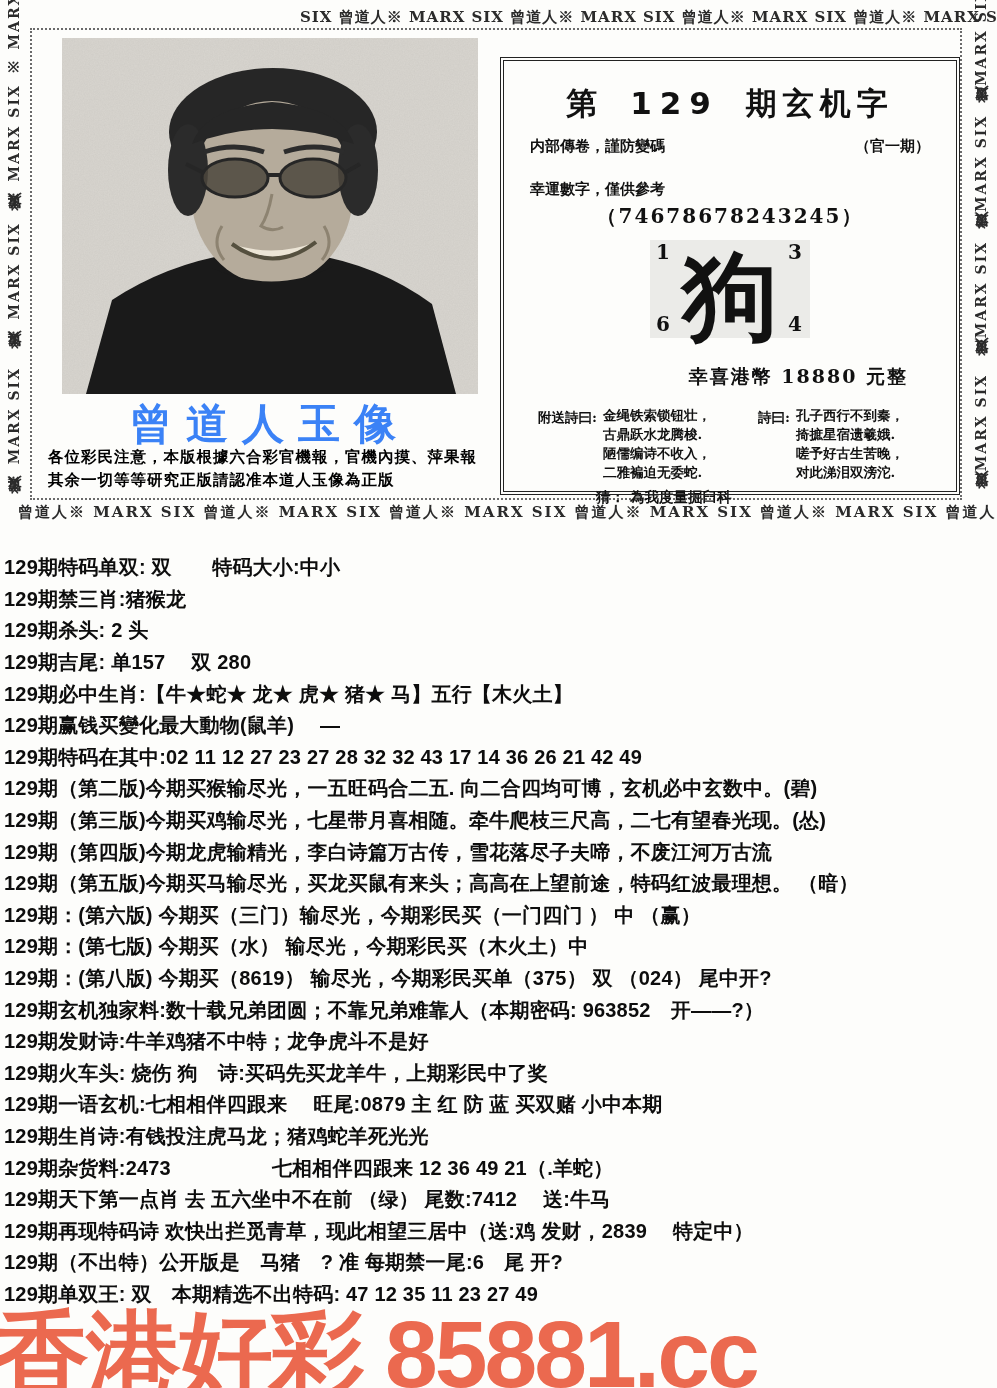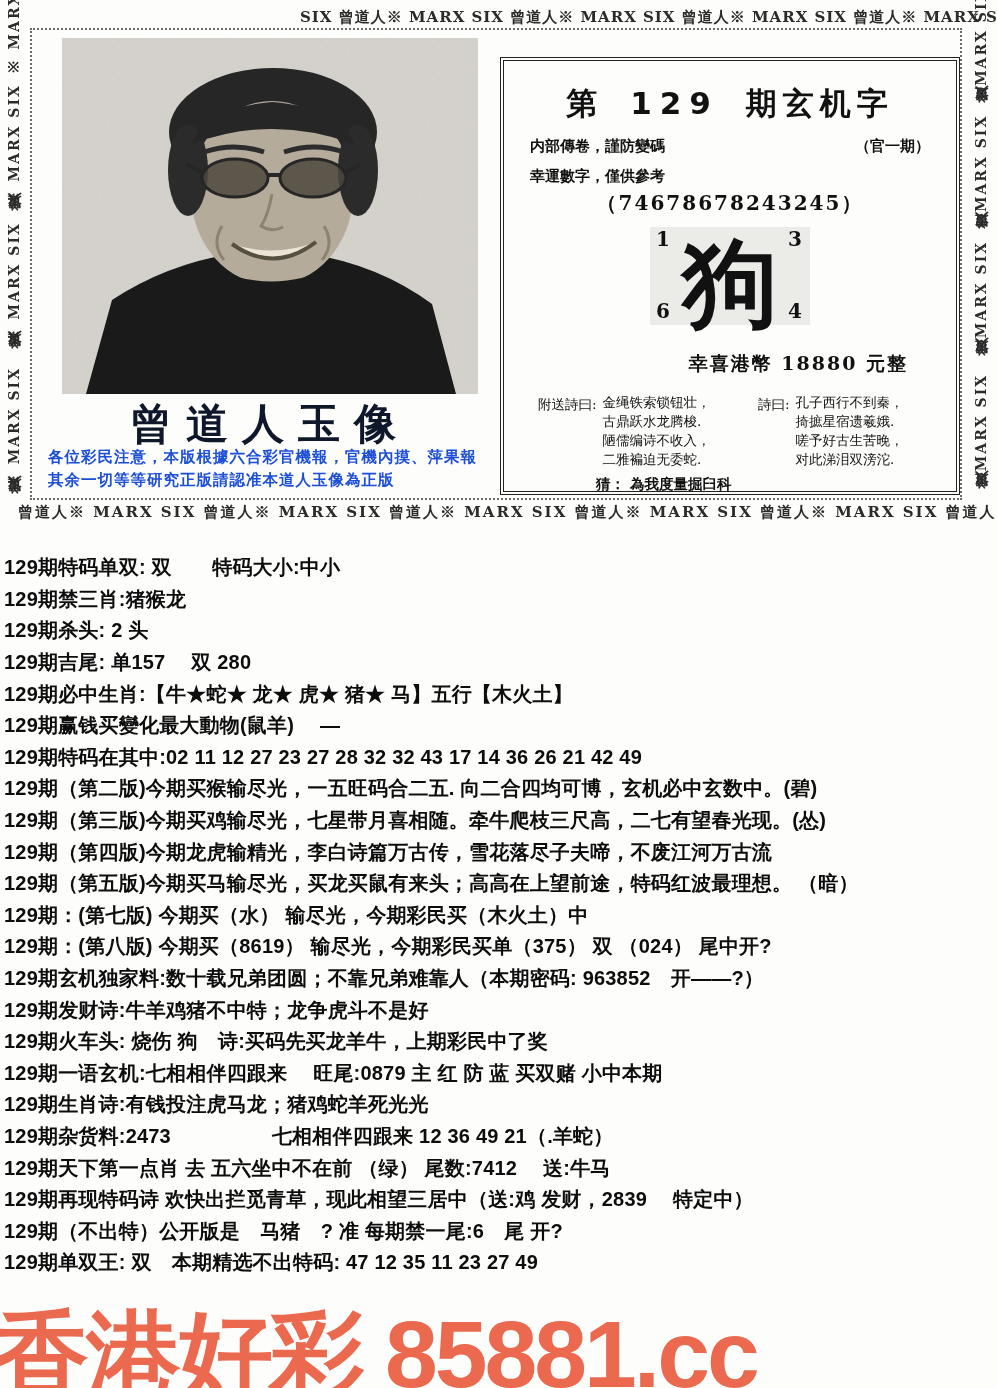--- a/index.html
+++ b/index.html
@@ -14,47 +14,47 @@
              font-family:"DejaVu Serif",serif;font-weight:bold;color:#2b2b2b;
              font-size:14px;letter-spacing:2px;white-space:nowrap;height:470px;}
   #left-edge{left:4px;top:35px;}
   #right-edge{left:972px;top:30px;}
   #outer-frame{position:absolute;left:30px;top:28px;width:928px;height:468px;
                border:2px dotted #6a6a6a;}
   
   #portrait{position:absolute;left:62px;top:38px;width:416px;height:356px;background:#dbd8d2;}
   #portrait svg{display:block;}
   #portrait-caption{position:absolute;left:62px;top:396px;width:416px;text-align:center;
-      font-family:"DejaVu Serif",serif;font-weight:bold;font-size:42px;letter-spacing:14px;color:#0f172a;}
+      font-family:"DejaVu Serif",serif;font-weight:bold;font-size:42px;letter-spacing:14px;color:#3b82f6;}
   .portrait-note{position:absolute;left:48px;width:446px;font-family:"DejaVu Serif",serif;
-      font-weight:bold;font-size:15.5px;color:#1d4ed8;letter-spacing:1px;white-space:nowrap;}
+      font-weight:bold;font-size:15.5px;color:#000000;letter-spacing:1px;white-space:nowrap;}
   #portrait-note1{top:447px;}
   #portrait-note2{top:470px;}
   
   #mystery-box{position:absolute;left:503px;top:60px;width:452px;height:430px;
       border:1.5px solid #222;outline:1px solid #222;outline-offset:2px;
       font-family:"DejaVu Serif",serif;color:#111;}
   #mystery-title{margin-top:22px;text-align:center;font-size:31px;font-weight:bold;letter-spacing:6px;}
   #mystery-title .issue-no{font-family:"DejaVu Sans",sans-serif;letter-spacing:8px;padding:0 10px;}
   .warn-row{display:flex;justify-content:space-between;padding:0 26px;margin-top:12px;
             font-size:15px;font-weight:bold;}
-  #warn2{margin-top:11px;}
+  #warn2{margin-top:24px;}
   #lucky-numbers{text-align:center;font-size:20px;font-weight:bold;margin-top:4px;letter-spacing:2px;}
   #dog-box{position:relative;width:160px;height:98px;margin:10px auto 0 auto;background:#ebebe8;}
   #dog-char{position:absolute;left:50%;top:58%;transform:translate(-50%,-50%);
             font-size:96px;font-weight:bold;font-family:"DejaVu Serif",serif;line-height:1;}
   .corner-num{position:absolute;font-size:20px;font-weight:bold;font-family:"DejaVu Serif",serif;}
   #corner-tl{left:6px;top:0px;}
   #corner-tr{right:8px;top:0px;}
   #corner-bl{left:6px;bottom:2px;}
   #corner-br{right:8px;bottom:2px;}
   #prize-line{text-align:right;padding-right:48px;margin-top:26px;font-size:19px;
               font-weight:bold;letter-spacing:2px;}
   #poems{display:flex;margin-top:16px;padding:0 18px;}
-  .poem-col{display:flex;font-size:13.5px;font-weight:normal;line-height:19px;}
+  .poem-col{display:flex;font-size:13.5px;font-weight:bold;line-height:19px;}
   .poem-label{white-space:nowrap;margin-top:2px;}
   .poem-lines{margin-left:6px;}
   #poem-left-col{width:55%;padding-left:16px;}
   #poem-right-col{width:45%;}
   #guess-row{display:flex;margin-top:10px;padding:0 18px;font-size:14.5px;font-weight:bold;}
   #guess-zodiac{width:55%;padding-left:40px;white-space:nowrap;}
   #guess-match{white-space:nowrap;}
   #guess-final{margin-top:6px;padding-left:92px;font-size:14.5px;font-weight:bold;}
   
   #body-lines{position:absolute;left:0;top:552px;width:997px;}
@@ -178,20 +178,21 @@
     <div class="pred-line">129期禁三肖:猪猴龙</div>
     <div class="pred-line">129期杀头: 2 头</div>
     <div class="pred-line">129期吉尾: 单157　 双 280</div>
     <div class="pred-line">129期必中生肖:【牛★蛇★ 龙★ 虎★ 猪★ 马】五行【木火土】</div>
     <div class="pred-line">129期赢钱买變化最大動物(鼠羊)　 —</div>
     <div class="pred-line">129期特码在其中:02 11 12 27 23 27 28 32 32 43 17 14 36 26 21 42 49</div>
     <div class="pred-line">129期（第二版)今期买猴输尽光，一五旺码合二五. 向二合四均可博，玄机必中玄数中。(碧)</div>
     <div class="pred-line">129期（第三版)今期买鸡输尽光，七星带月喜相随。牵牛爬枝三尺高，二七有望春光现。(怂)</div>
     <div class="pred-line">129期（第四版)今期龙虎输精光，李白诗篇万古传，雪花落尽子夫啼，不废江河万古流</div>
     <div class="pred-line">129期（第五版)今期买马输尽光，买龙买鼠有来头；高高在上望前途，特码红波最理想。 （暗）</div>
+    <div class="pred-line">129期：(第六版) 今期买（三门）输尽光，今期彩民买（一门四门 ） 中 （赢）</div>
     <div class="pred-line">129期：(第七版) 今期买（水） 输尽光，今期彩民买（木火土）中</div>
     <div class="pred-line">129期：(第八版) 今期买（8619） 输尽光，今期彩民买单（375） 双 （024） 尾中开?</div>
     <div class="pred-line">129期玄机独家料:数十载兄弟团圆；不靠兄弟难靠人（本期密码: 963852　开——?）</div>
     <div class="pred-line">129期发财诗:牛羊鸡猪不中特；龙争虎斗不是好</div>
     <div class="pred-line">129期火车头: 烧伤 狗　诗:买码先买龙羊牛，上期彩民中了奖</div>
     <div class="pred-line">129期一语玄机:七相相伴四跟来　 旺尾:0879 主 红 防 蓝 买双赌 小中本期</div>
     <div class="pred-line">129期生肖诗:有钱投注虎马龙；猪鸡蛇羊死光光</div>
     <div class="pred-line">129期杂货料:2473　　　　　七相相伴四跟来 12 36 49 21（.羊蛇）</div>
     <div class="pred-line">129期天下第一点肖 去 五六坐中不在前 （绿） 尾数:7412　 送:牛马</div>
     <div class="pred-line">129期再现特码诗 欢快出拦觅青草，现此相望三居中（送:鸡 发财，2839　 特定中）</div>

